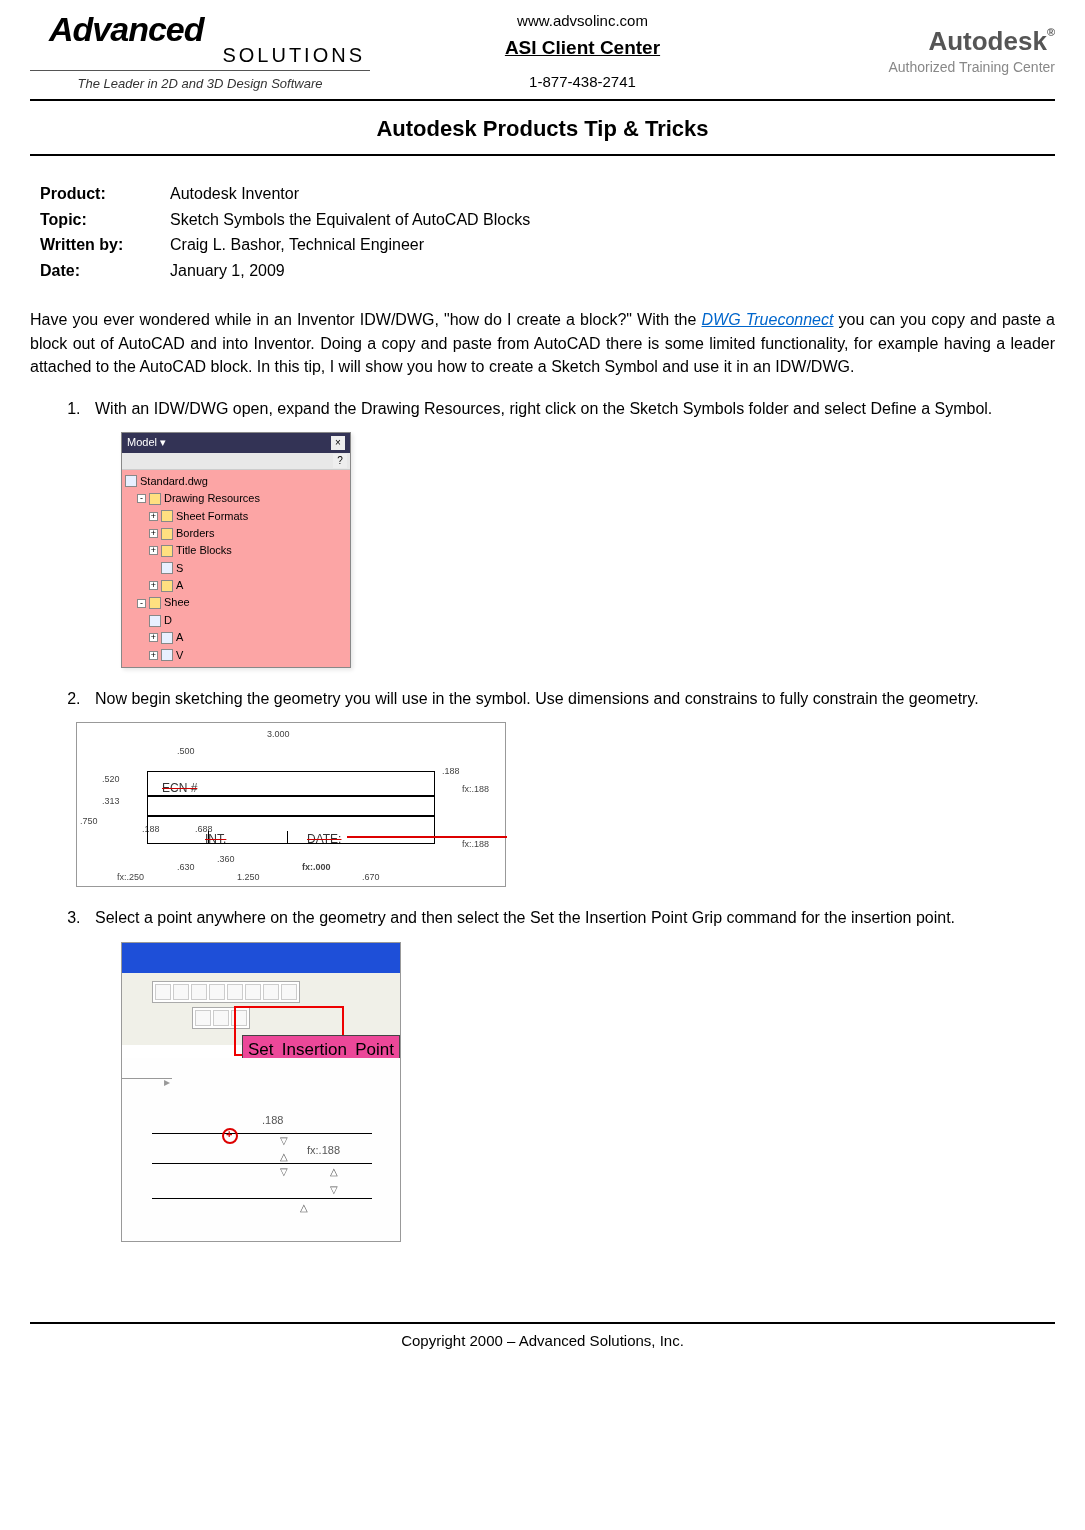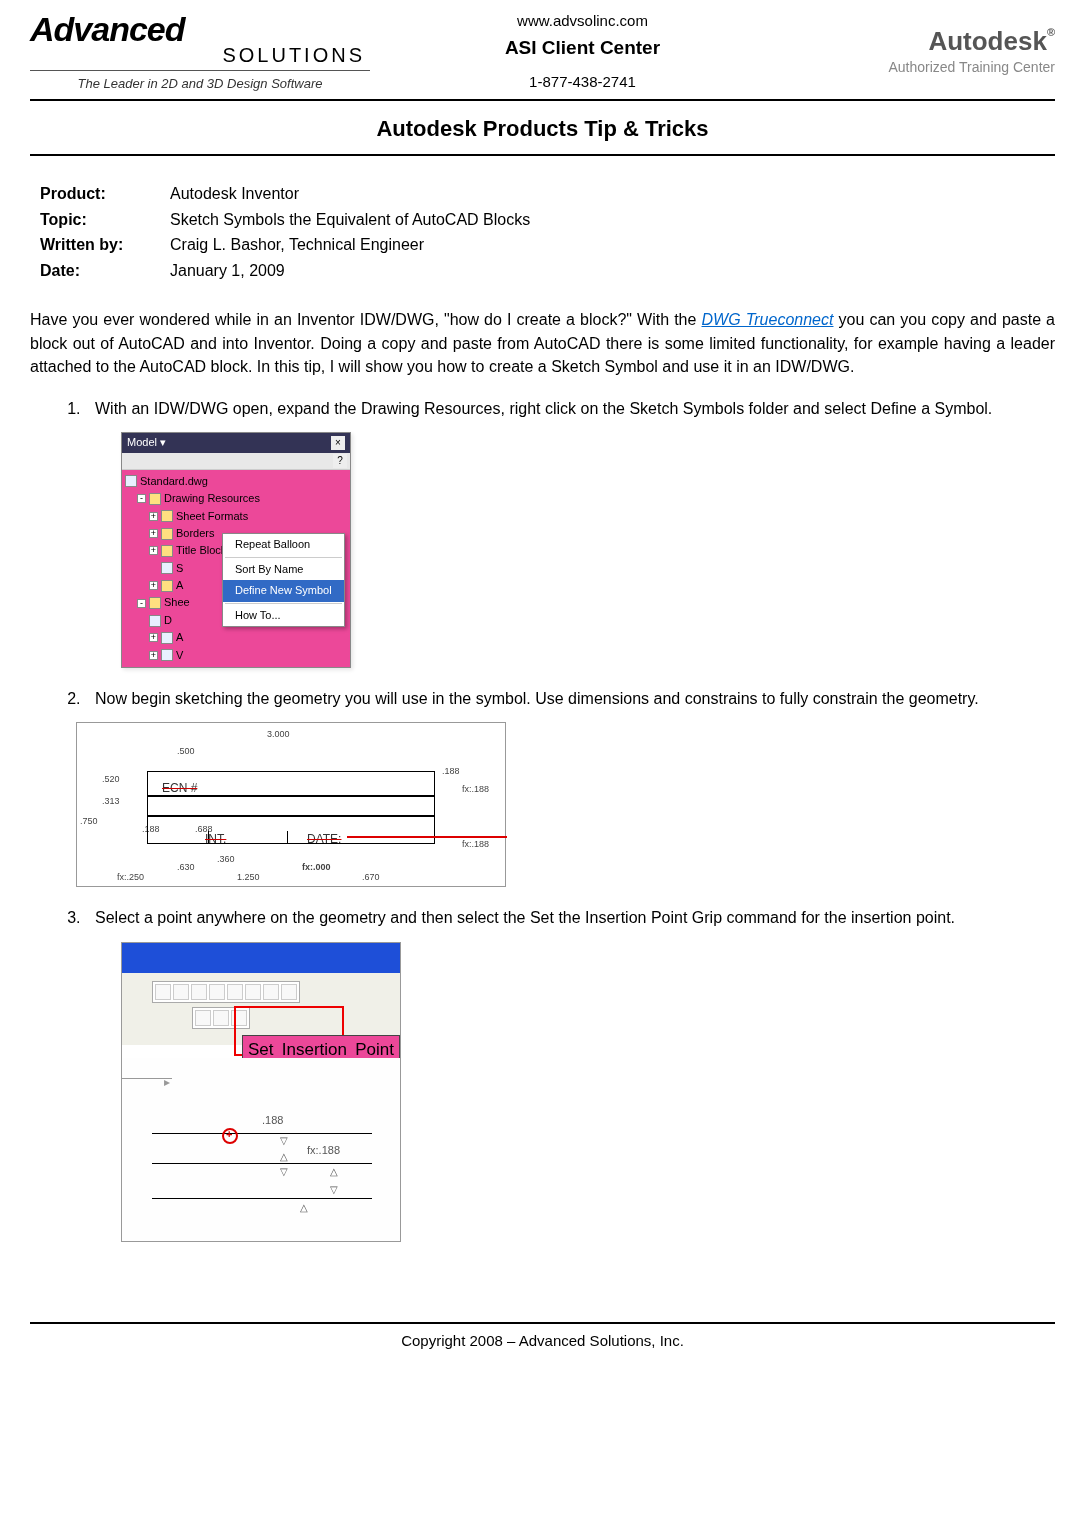--- a/index.html
+++ b/index.html
@@ -27,20 +27,21 @@
       margin-bottom: 15px;
     }
     .logo-left {
       flex: 0 0 340px;
     }
     .logo-left .brand-title {
       font-size: 34px;
       font-weight: 900;
       font-style: italic;
       letter-spacing: -1px;
+      margin-left: 19px;
     }
     .logo-left .brand-sub {
       font-size: 20px;
       letter-spacing: 3px;
       text-align: right;
       margin-top: -5px;
       padding-right: 5px;
       font-weight: 400;
     }
     .logo-left .brand-line {
@@ -59,20 +60,21 @@
       flex: 1;
     }
     .header-center .url {
       font-size: 15px;
       margin-bottom: 8px;
     }
     .header-center .center-title {
       font-size: 19px;
       font-weight: bold;
       margin-bottom: 14px;
+      text-decoration: underline;
     }
     .header-center .phone {
       font-size: 15px;
     }
     .logo-right {
       flex: 0 0 260px;
       text-align: right;
     }
     .logo-right .autodesk-main {
       font-size: 26px;
@@ -170,21 +172,21 @@
       font-size: 10px;
     }
     .fig1 .toolbar {
       background: #e8e8e8;
       padding: 1px 3px;
       border-bottom: 1px solid #ccc;
       display: flex;
       justify-content: space-between;
     }
     .fig1 .tree {
-      background: #ec4899;
+      background: #fca5a5;
       padding: 3px;
       min-height: 130px;
     }
     .tree-node {
       padding: 1px 0;
       display: flex;
       align-items: center;
     }
     .tree-indent-1 { padding-left: 12px; }
     .tree-indent-2 { padding-left: 24px; }
@@ -458,28 +460,20 @@
             <div class="tree-node tree-indent-2">
                 <span class="expander">+</span>
                 <span class="tree-icon file"></span>
                 <span>A</span>
               </div>
             <div class="tree-node tree-indent-2">
                 <span class="expander">+</span>
                 <span class="tree-icon file"></span>
                 <span>V</span>
               </div>
-          </div>
-          <div class="ctx-menu">
-            <div class="ctx-item">Repeat Balloon</div>
-            <div class="ctx-divider"></div>
-            <div class="ctx-item">Sort By Name</div>
-            <div class="ctx-item selected">Define New Symbol</div>
-            <div class="ctx-divider"></div>
-            <div class="ctx-item">How To...</div>
           </div>
         </div>
       </div>
     </li>
 
     <li>
       <span>Now begin sketching the geometry you will use in the symbol.  Use dimensions and constrains to fully constrain the geometry.</span>
       <div class="step-img" style="margin-left: -55px;">
         <div class="fig2">
           <div class="dim" style="left:190px; top:5px;">3.000</div>
@@ -556,14 +550,14 @@
             <div class="lbl" style="left:158px; top:107px; font-size:10px;">▽</div>
             <div class="lbl" style="left:208px; top:107px; font-size:10px;">△</div>
             <div class="lbl" style="left:208px; top:125px; font-size:10px;">▽</div>
             <div class="lbl" style="left:178px; top:143px; font-size:10px;">△</div>
           </div>
         </div>
       </div>
     </li>
   </ol>
 
-  <div class="footer">Copyright 2008 – Advanced Solutions, Inc.</div>
+  <div class="footer">Copyright 2000 – Advanced Solutions, Inc.</div>
 </div>
 
 </body></html>

